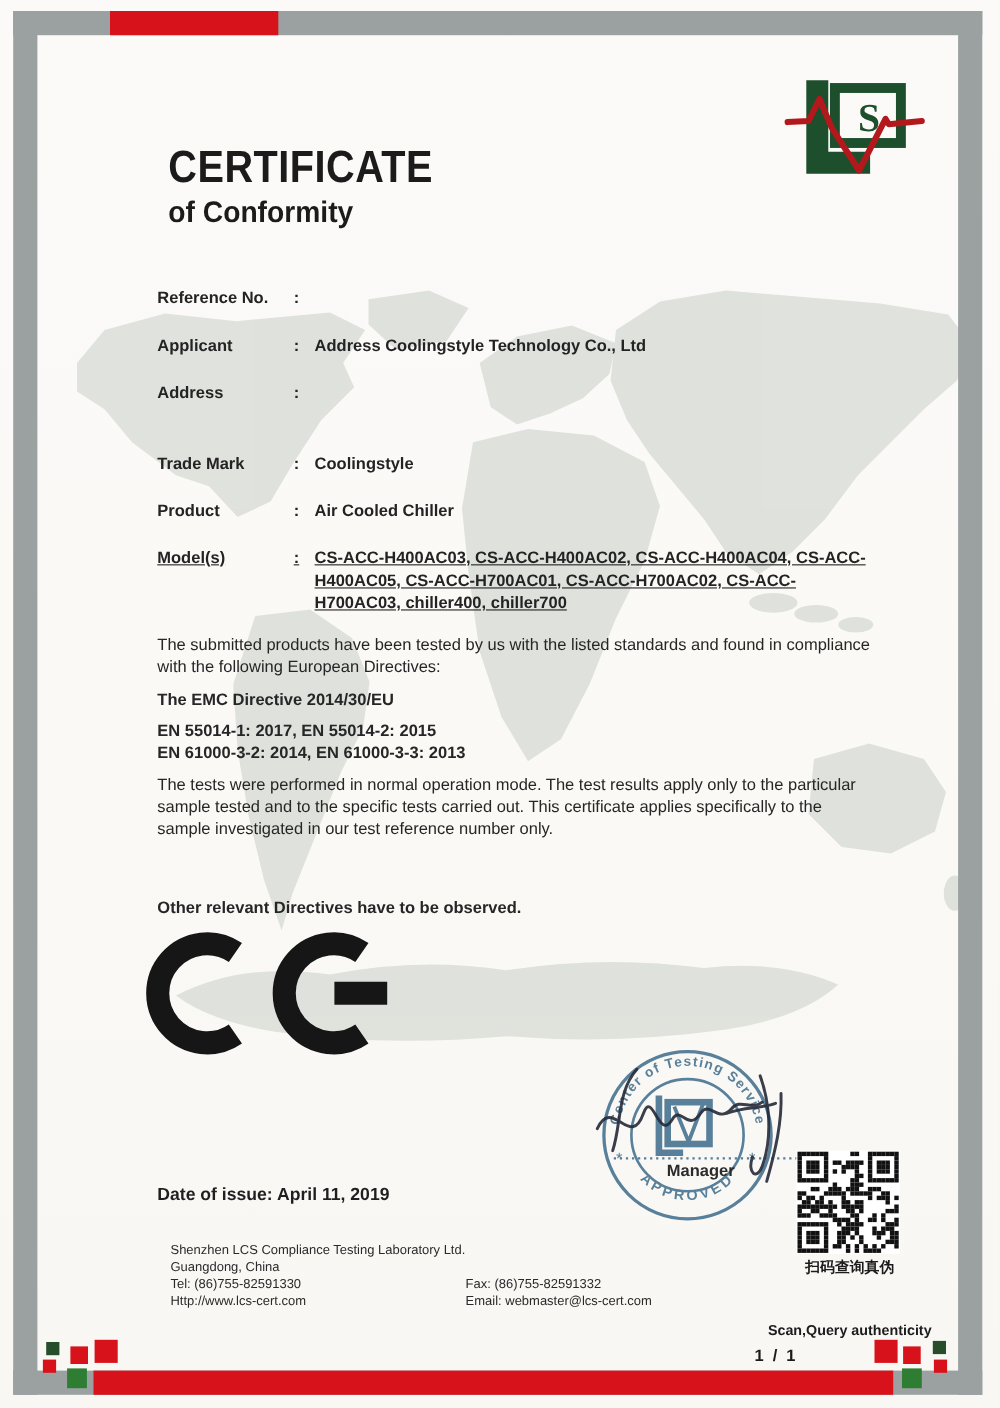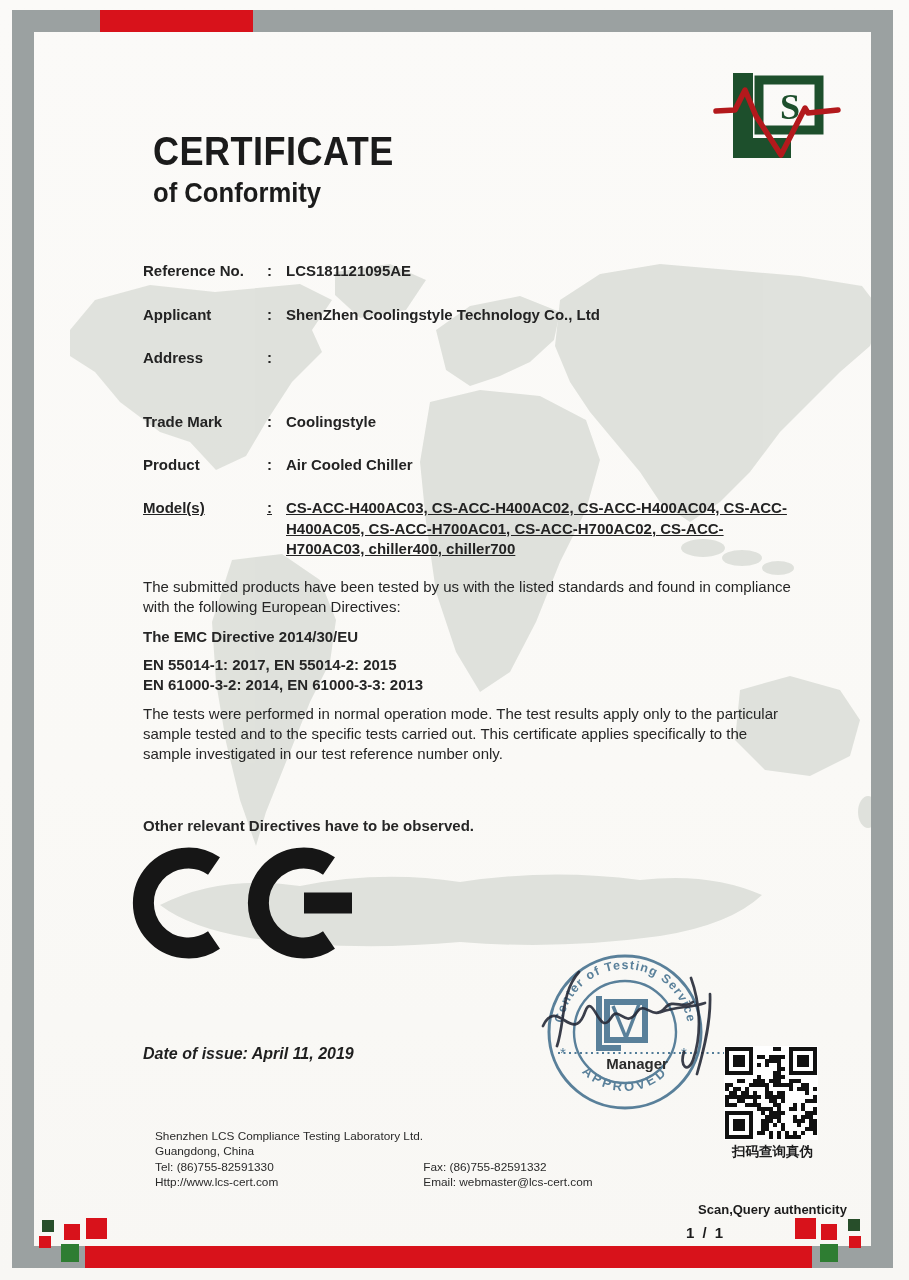--- a/index.html
+++ b/index.html
@@ -75,26 +75,25 @@
   </svg>
 
   <div class="z" style="left:153px;top:128px;">
     <div class="title-main">CERTIFICATE</div>
     <div class="title-sub" style="margin-top:3px;">of Conformity</div>
   </div>
 
   <div class="frow z" style="top:261px;">
     <span class="flabel">Reference No.</span>
     <span class="fcolon">:</span>
-    <span class="fvalue">LCS181121095AE</span>
   </div>
   <div class="frow z" style="top:305px;">
     <span class="flabel">Applicant</span>
     <span class="fcolon">:</span>
-    <span class="fvalue">ShenZhen Coolingstyle Technology Co., Ltd</span>
+    <span class="fvalue">Address Coolingstyle Technology Co., Ltd</span>
   </div>
   <div class="frow z" style="top:348px;">
     <span class="flabel">Address</span>
     <span class="fcolon">:</span>
   </div>
   <div class="frow z" style="top:412px;">
     <span class="flabel">Trade Mark</span>
     <span class="fcolon">:</span>
     <span class="fvalue">Coolingstyle</span>
   </div>
@@ -122,21 +121,21 @@
   <div class="para z" style="top:816px;font-weight:bold;">Other relevant Directives have to be observed.</div>
 
   <svg class="z" style="left:128px;top:843px;" width="250" height="120" viewBox="0 0 250 120">
     <g stroke="#161616" stroke-width="21" fill="none">
       <path d="M86,23 A45,45 0 1 0 86,97"></path>
       <path d="M201,23 A45,45 0 1 0 201,97"></path>
       <path d="M176,60 H224"></path>
     </g>
   </svg>
 
-  <div class="date-line z" style="top:1045px;font-style:italic;">Date of issue: April 11, 2019</div>
+  <div class="date-line z" style="top:1078px;">Date of issue: April 11, 2019</div>
 
   <svg class="z" style="left:533px;top:948px;" width="215" height="175" viewBox="0 0 215 175">
     <g opacity="0.88">
       <circle cx="92" cy="84" r="76" fill="none" stroke="#44708e" stroke-width="3"></circle>
       <circle cx="92" cy="84" r="51" fill="none" stroke="#44708e" stroke-width="2.4"></circle>
       <defs>
         <path id="arcTop" d="M 29,84 A 63,63 0 1 1 155,84"></path>
         <path id="arcBot" d="M 33,84 A 59,59 0 0 0 151,84"></path>
       </defs>
       <text font-size="12.5" letter-spacing="1.2" fill="#44708e" font-weight="bold">

